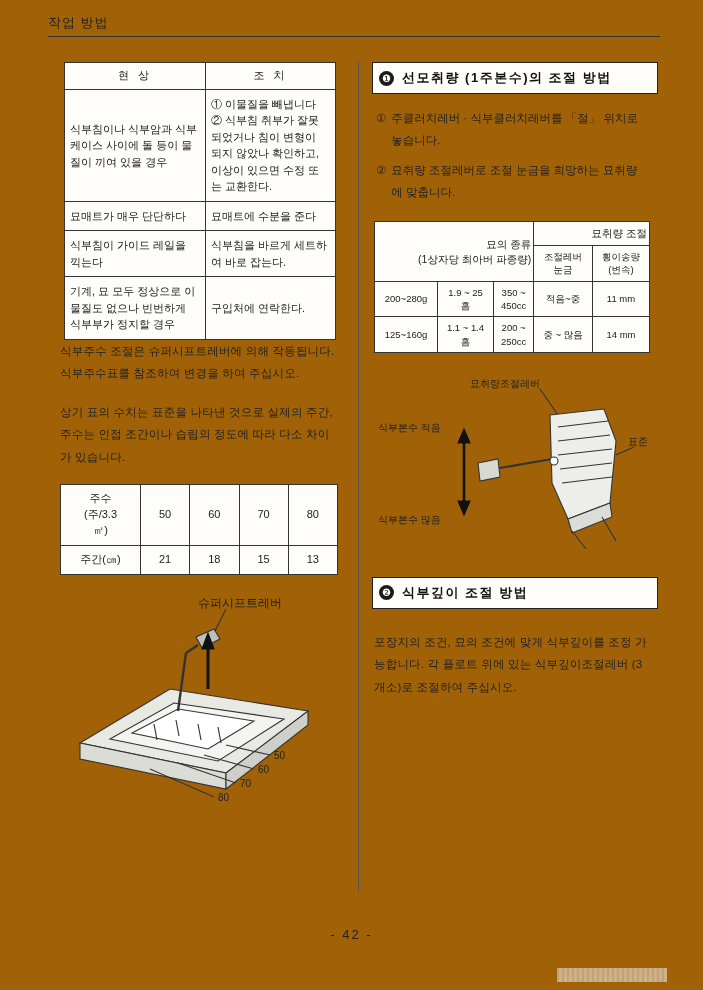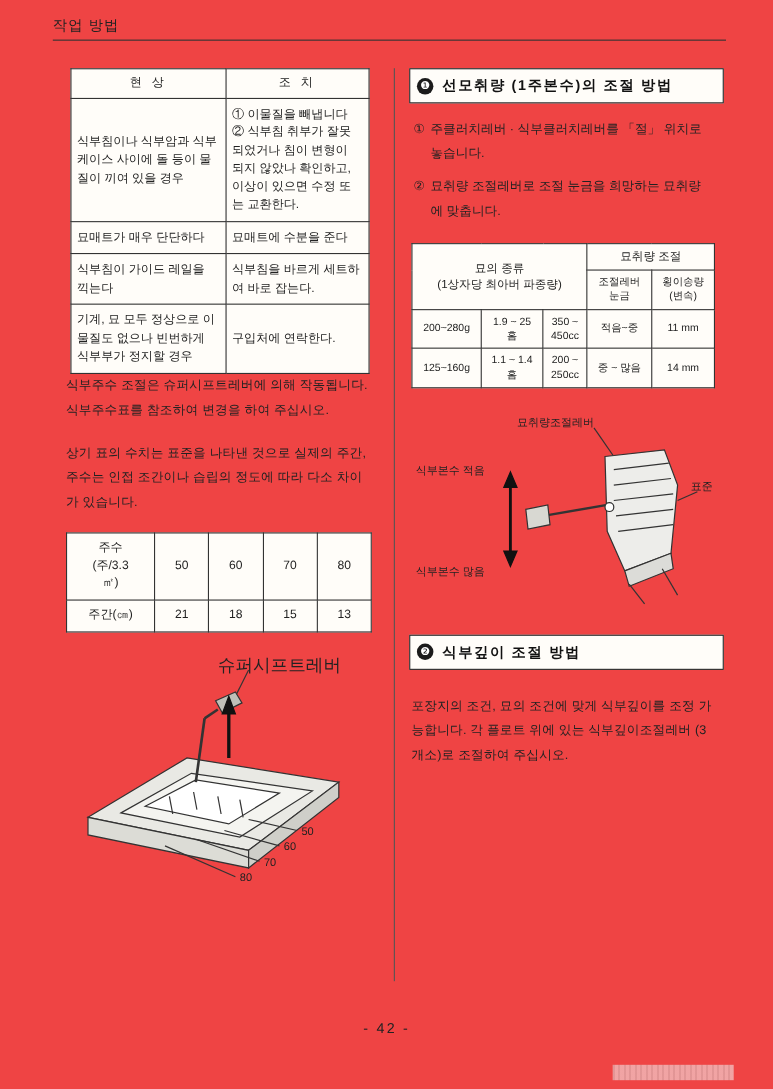--- a/index.html
+++ b/index.html
@@ -11,21 +11,21 @@
     width: 703px;
     height: 990px;
     position: relative;
     font-family: "Liberation Sans", sans-serif;
     color: #1a1a1a;
     background: #fdfdfb;
   }
   .page {
     position: absolute;
     inset: 0;
-    background: #ef4444;
+    background: #a16207;
   }
 
   
   .header {
     position: absolute;
     top: 14px;
     left: 48px;
     width: 612px;
   }
   .header-title {
@@ -179,30 +179,31 @@
     width: 276px;
     margin: 18px 0 0 2px;
   }
   #seedling-table td, #seedling-table th {
     font-size: 9.5px;
     padding: 4px 2px;
     line-height: 1.4;
   }
   #seedling-table .grp {
     font-size: 10.5px;
+    text-align: right;
   }
 
   
   .figure {
     position: relative;
     margin-top: 18px;
   }
   .fig-label {
     position: absolute;
-    font-size: 16px;
+    font-size: 12px;
     color: #222;
     white-space: nowrap;
     text-align: center;
   }
 
   
   .page-number {
     position: absolute;
     bottom: 48px;
     left: 0;

